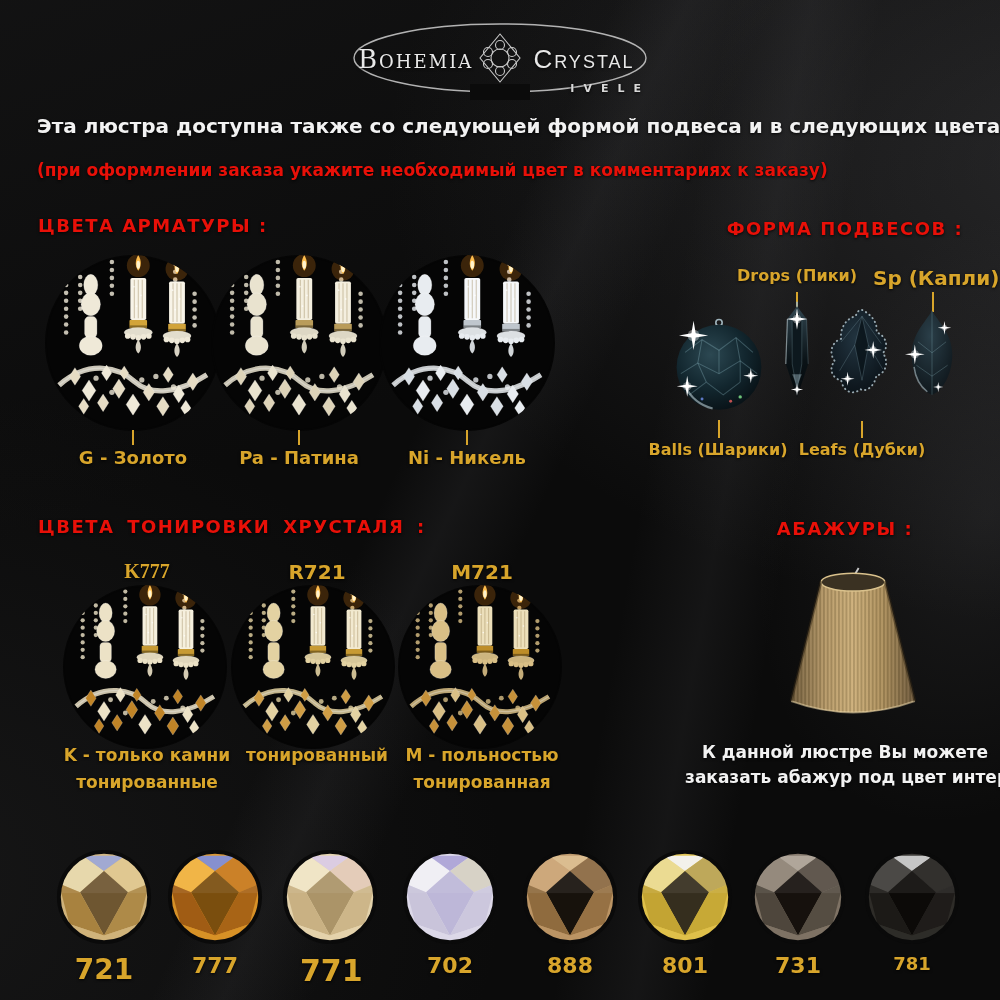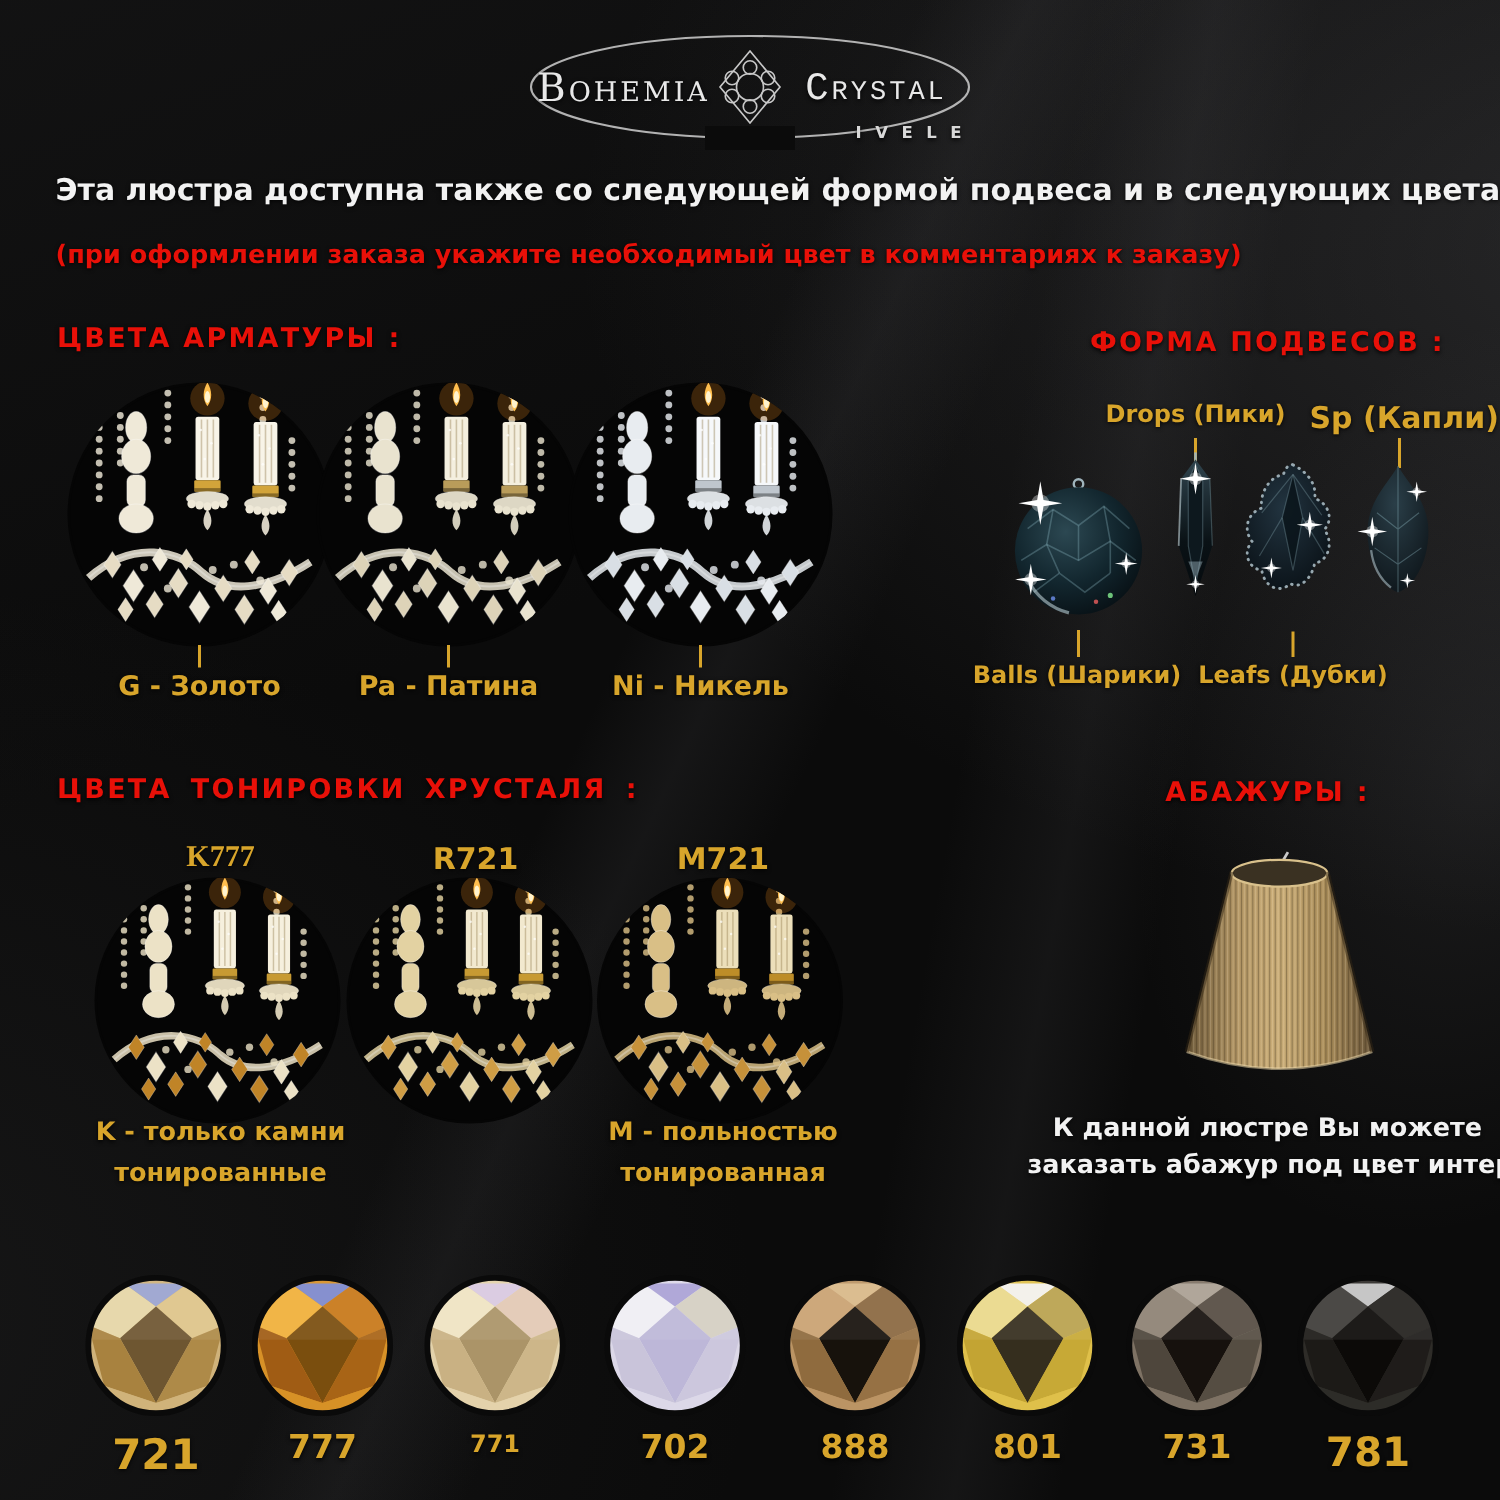--- a/index.html
+++ b/index.html
@@ -247,21 +247,21 @@
         <circle cx="150" cy="27" r="4.5"></circle>
           <circle cx="150" cy="53" r="4.5"></circle>
         <circle cx="138" cy="34" r="4.5"></circle>
           <circle cx="162" cy="34" r="4.5"></circle>
         <circle cx="138" cy="46" r="4.5"></circle>
           <circle cx="162" cy="46" r="4.5"></circle>
       </g>
       <rect x="120" y="66" width="60" height="16" fill="#0b0b0b"></rect>
     </svg>
     <div class="txt" style="left:8px;top:26px;width:116px;font-family:'DejaVu Serif','Liberation Serif',serif;font-variant-caps:small-caps;font-size:26px;color:#e8e8e8;letter-spacing:2px;">Bohemia</div>
-    <div class="txt" style="left:176px;top:26px;width:116px;text-align:center;font-family:Liberation Mono, monospace;font-variant-caps:small-caps;font-size:26px;color:#e8e8e8;letter-spacing:2px;">Crystal</div>
+    <div class="txt" style="left:176px;top:26px;width:116px;text-align:center;font-family:Liberation Sans, sans-serif;font-variant-caps:small-caps;font-size:26px;color:#e8e8e8;letter-spacing:2px;">Crystal</div>
     <div class="txt" style="left:0;top:64px;width:300px;text-align:right;font-size:11px;font-weight:bold;color:#d8d8d8;letter-spacing:9px;text-indent:9px;">IVELE</div>
   </div>
 
   <div class="txt white b" style="left:37px;top:114px;font-size:20px;">Эта люстра доступна также со следующей формой подвеса и в следующих цветах:</div>
   <div class="txt red b" style="left:37px;top:160px;font-size:17px;">(при оформлении заказа укажите необходимый цвет в комментариях к заказу)</div>
 
   <div class="txt red b" style="left:38px;top:215px;font-size:18px;letter-spacing:1.5px;">ЦВЕТА АРМАТУРЫ :</div>
 
   <div class="circle-photo" style="left: 45px; top: 255px; width: 176px; height: 176px; --crystal: #efe9d8; --candle: #f8f4e8; --metal: #d2a43a; --cluster: #e6dcc4;">
     <svg viewBox="0 0 200 200">
@@ -342,20 +342,21 @@
     <svg viewBox="0 0 200 200">
         <use href="#sym-chand"></use>
       </svg>
   </div>
 
   <div class="txt gold b center" style="left:47px;top:742px;width:200px;font-size:17px;line-height:27px;">
     <div>K - только камни</div>
     <div>тонированные</div>
   </div>
   <div class="txt gold b center" style="left:217px;top:742px;width:200px;font-size:17px;line-height:27px;">
+    <div>тонированный</div>
   </div>
   <div class="txt gold b center" style="left:382px;top:742px;width:200px;font-size:17px;line-height:27px;">
     <div>M - польностью</div>
     <div>тонированная</div>
   </div>
 
   <div class="txt red b center" style="left:745px;top:518px;width:200px;font-size:18px;letter-spacing:1.5px;">АБАЖУРЫ :</div>
 
   <div class="pend" style="left:778px;top:560px;width:150px;height:168px;">
     <svg viewBox="0 0 160 170">
@@ -404,19 +405,19 @@
       </svg>
     </div>
   <div class="gem" style="left: 864px; top: 849px; width: 96px; height: 96px; --base: #2e2c28; --top: #c2c2c2; --left: #3e3c38; --right: #23211e; --mid: #0c0a08; --low: #1c1a17;">
       <svg viewBox="0 0 100 100">
         <use href="#sym-gem"></use>
       </svg>
     </div>
 
   <div class="txt gold b center" style="left:74px;top:953px;width:60px;font-size:28px;">721</div>
   <div class="txt gold b center" style="left:185px;top:953px;width:60px;font-size:22px;">777</div>
-  <div class="txt gold b center" style="left:300px;top:953px;width:60px;font-size:16px;">771</div>
+  <div class="txt gold b center" style="left:300px;top:953px;width:60px;font-size:30px;">771</div>
   <div class="txt gold b center" style="left:420px;top:953px;width:60px;font-size:22px;">702</div>
   <div class="txt gold b center" style="left:540px;top:953px;width:60px;font-size:22px;">888</div>
   <div class="txt gold b center" style="left:655px;top:953px;width:60px;font-size:22px;">801</div>
   <div class="txt gold b center" style="left:768px;top:953px;width:60px;font-size:22px;">731</div>
-  <div class="txt gold b center" style="left:882px;top:953px;width:60px;font-size:27px;">781</div>
+  <div class="txt gold b center" style="left:882px;top:953px;width:60px;font-size:18px;">781</div>
 </div>
 
 </body></html>

